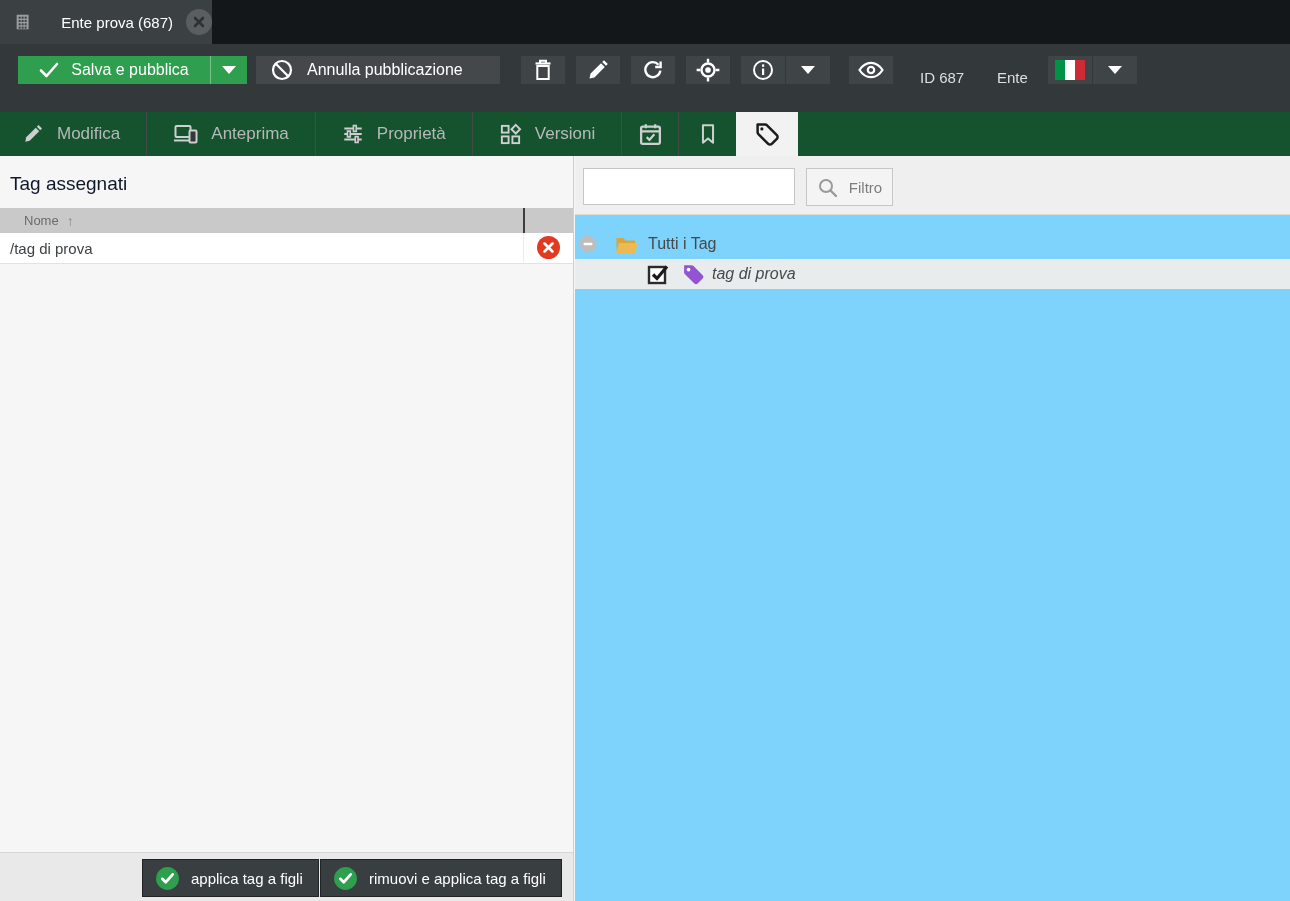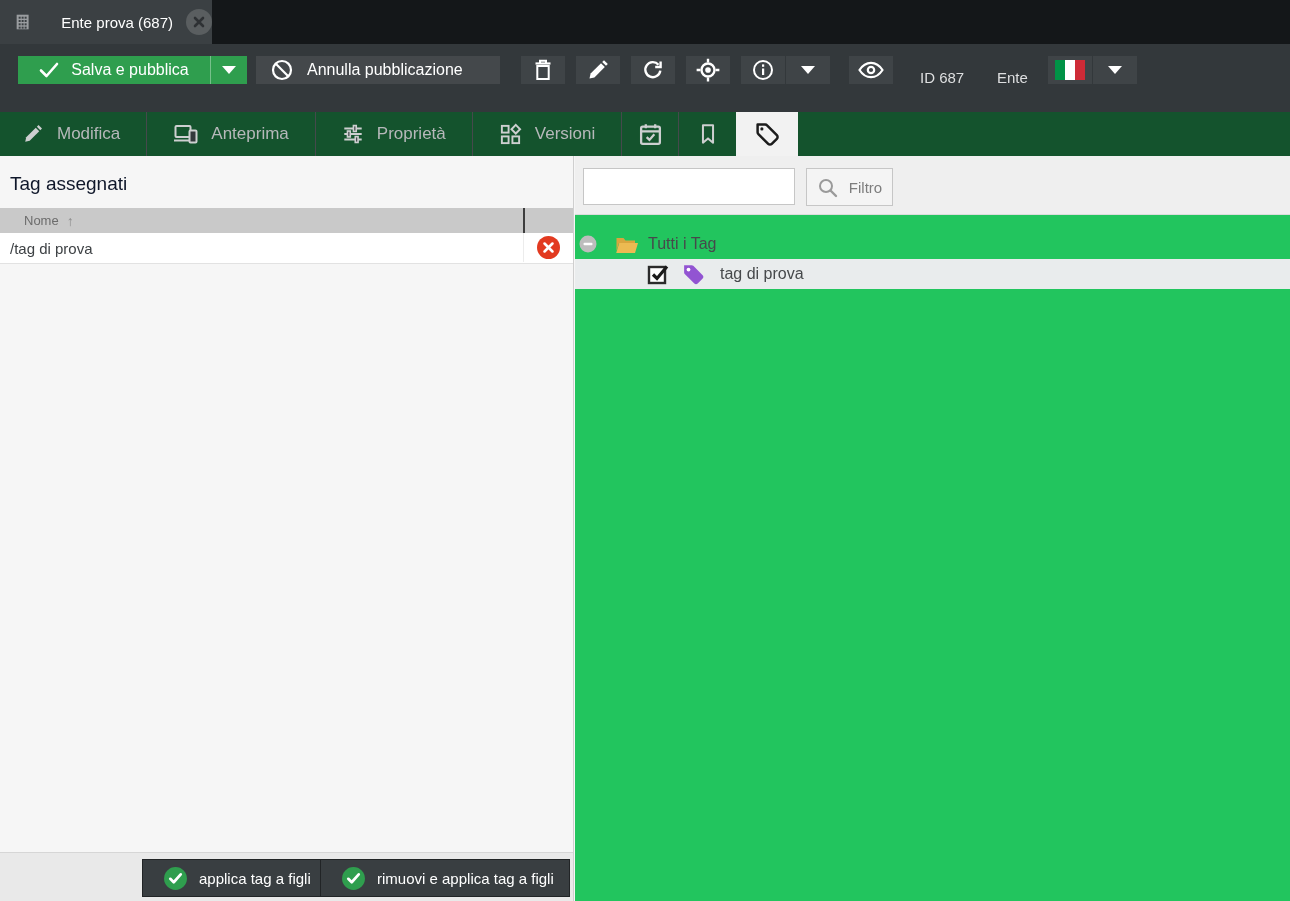--- a/index.html
+++ b/index.html
@@ -70,42 +70,42 @@
                border-bottom:1px solid #e2e2e2; display:flex; align-items:center; padding-left:10px;
                font-size:15px; color:#3d4144; }
   .row-action { position:absolute; left:523px; top:0; bottom:1px; width:50px; border-left:1px solid #ececec;
                 display:flex; align-items:center; justify-content:center; }
   .remove-btn { cursor:pointer; display:flex; }
 
   .left-footer { position:absolute; left:0; right:0; bottom:0; height:49px; background:#e9e9e9;
                  border-top:1px solid #d6d6d6; }
   .footer-btn { position:absolute; top:6px; height:38px; background:#393e41; border:1px solid #212426;
                 color:#fff; font-size:15px; display:flex; align-items:center; gap:11px;
-                padding:0 15px 0 20px; cursor:pointer; white-space:nowrap; }
+                padding:0 15px 0 12px; cursor:pointer; white-space:nowrap; }
   .fb1 { left:142px; } .fb2 { left:320px; }
 
-  .right-panel { position:absolute; left:575px; right:0; top:0; bottom:0; background:#22c55e;padding-left:8px; }
+  .right-panel { position:absolute; left:575px; right:0; top:0; bottom:0; background:#7dd3fc;padding-left:8px; }
   .filter-bar { position:absolute; top:0; left:0; right:0; height:59px; background:#efefef;
                 border-bottom:1px solid #dcdcdc; }
   .search-input { position:absolute; left:8px; top:12px; width:212px; height:37px;
                   border:1px solid #c6c6c6; background:#fff; padding:0 8px; font-size:15px;
                   font-family:"Liberation Sans", sans-serif; color:#444; outline:none; }
   .filtro-btn { position:absolute; left:231px; top:12px; height:38px; width:87px;
                 border:1px solid #c6c6c6; background:#f4f4f4; display:flex; align-items:center;
                 justify-content:center; gap:11px; color:#7d7d7d; font-size:15px; cursor:pointer; }
 
   .tree { position:absolute; top:73px; left:0; right:0; }
   .tree-row { height:30px; display:flex; align-items:center; font-size:16px; color:#46494b; cursor:pointer; }
   .tree-row.selected { background:#e9eced; }
   .t-minus { margin-left:4px; flex:none; }
   .t-folder { margin-left:17px; flex:none; }
   .t-root-label { margin-left:9px; }
   .t-check { margin-left:71px; flex:none; }
   .t-tag { margin-left:11px; flex:none; }
-  .t-child-label { margin-left:14px; }
+  .t-child-label { margin-left:6px;font-style:italic; }
 </style>
 </head>
 <body>
 
 <div class="app">
 
   <div class="topbar">
     <div class="doc-tab">
       <svg width="20" height="24" viewBox="0 0 20 24">
         <rect x="1" y="1" width="18" height="22" fill="#9a9da0"></rect>

